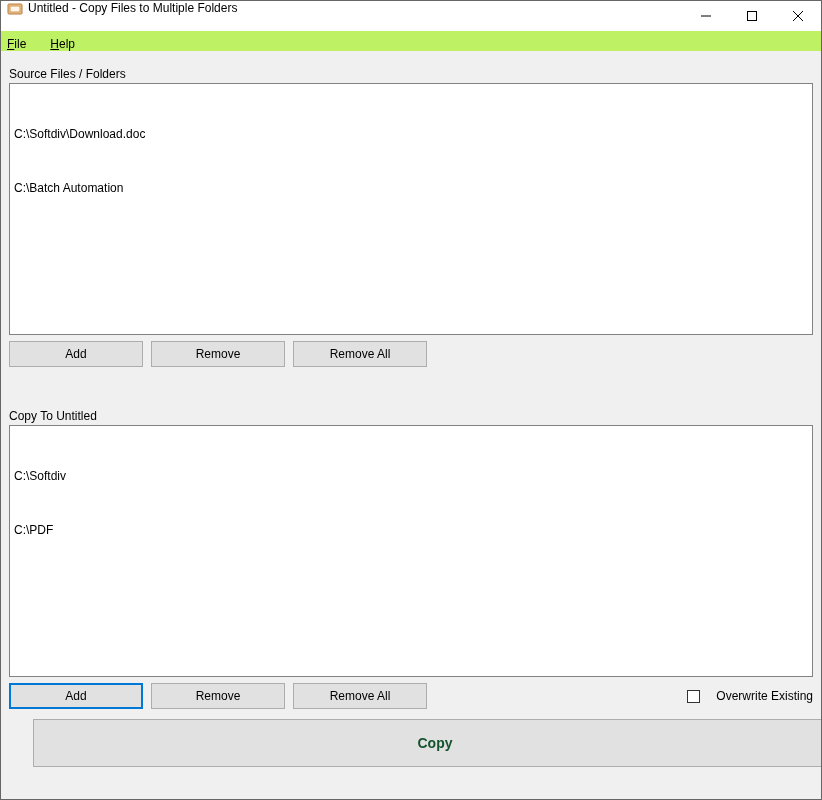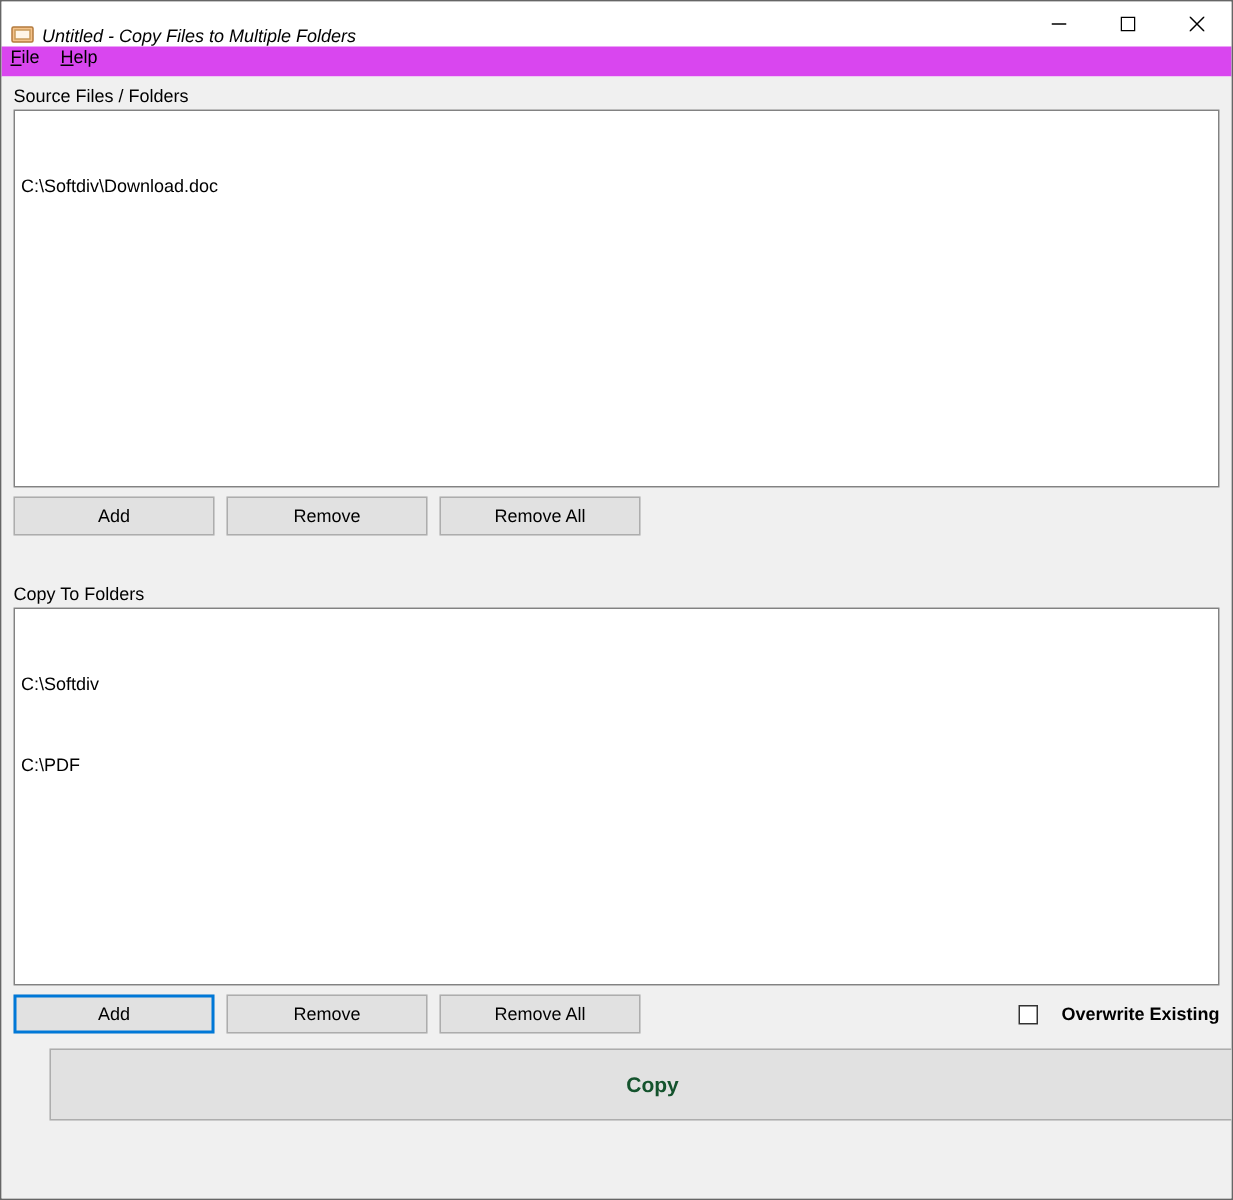--- a/index.html
+++ b/index.html
@@ -12,24 +12,23 @@
     width: 822px;
     height: 800px;
     border: 1px solid #666;
     display: flex;
     flex-direction: column;
   }
   
   .titlebar {
     height: 30px;
     display: flex;
-    align-items: flex-end;
+    align-items: flex-start;
     padding: 0 0 0 6px;
     background: #fff;
-    font-style: italic;
   }
   .titlebar .app-icon {
     width: 16px; height: 16px;
     display: inline-flex; align-items: center; justify-content: center;
     margin-right: 5px;
   }
   .titlebar .title-text {
     flex: 0 0 auto;
     font-size: 12px;
     color: #000;
@@ -40,43 +39,43 @@
     width: 46px; height: 100%;
     display: flex; align-items: center; justify-content: center;
     background: transparent;
     border: none;
   }
   .win-btn svg { stroke: #000; fill: none; }
   
   .menubar {
     height: 20px;
     display: flex;
-    align-items: flex-start;
+    align-items: flex-end;
     padding: 0 6px;
-    gap: 14px;
-    background: #d946ef;
+    gap: 24px;
+    background: #bef264;
   }
   .menu-item {
     font-size: 12px;
     text-decoration: underline;
     text-decoration-color: transparent;
     cursor: default;
   }
   .menu-item .ul { text-decoration: underline; }
   
   .content {
     flex: 1;
     background: #f0f0f0;
     padding: 4px 8px 10px 8px;
     display: flex;
     flex-direction: column;
   }
   .section-label {
     font-size: 12px;
-    margin: 2px 0 2px 0;
+    margin: 12px 0 2px 0;
     color: #000;
   }
   .listbox {
     background: #fff;
     border: 1px solid #828282;
     width: 100%;
     overflow: auto;
     padding: 3px 4px;
     font-size: 12px;
     line-height: 14px;
@@ -104,21 +103,20 @@
     border: 2px solid #0078d7;
     width: 134px;
     height: 26px;
   }
   .gap-section { height: 30px; }
   .dest-row-extra {
     margin-left: auto;
     display: flex;
     align-items: center;
     gap: 16px;
-    font-weight: bold;
   }
   .checkbox-box {
     width: 13px; height: 13px;
     border: 1px solid #333;
     background: #fff;
     display: inline-block;
   }
   .checkbox-label { font-size: 12px; }
   .copy-btn-wrap {
     margin-top: 10px;
@@ -170,30 +168,31 @@
 <div class="menubar">
   <span class="menu-item"><span class="ul">F</span><span>ile</span></span>
   <span class="menu-item"><span class="ul">H</span><span>elp</span></span>
 </div>
 
 <div class="content">
 
   <div class="section-label">Source Files / Folders</div>
   <div class="listbox" id="source-listbox">
       <div class="list-item">C:\Softdiv\Download.doc</div>
+      <div class="list-item">C:\Batch Automation</div>
     </div>
   <div class="btn-row">
     <button class="std">Add</button>
     <button class="std">Remove</button>
     <button class="std">Remove All</button>
   </div>
 
   <div class="gap-section"></div>
 
-  <div class="section-label">Copy To Folders</div>
+  <div class="section-label">Copy To Untitled</div>
   <div class="listbox" id="dest-listbox">
       <div class="list-item">C:\Softdiv</div>
       <div class="list-item">C:\PDF</div>
     </div>
   <div class="btn-row">
     <button class="std focused">Add</button>
     <button class="std">Remove</button>
     <button class="std">Remove All</button>
     <div class="dest-row-extra">
       <span class="checkbox-box"></span>

